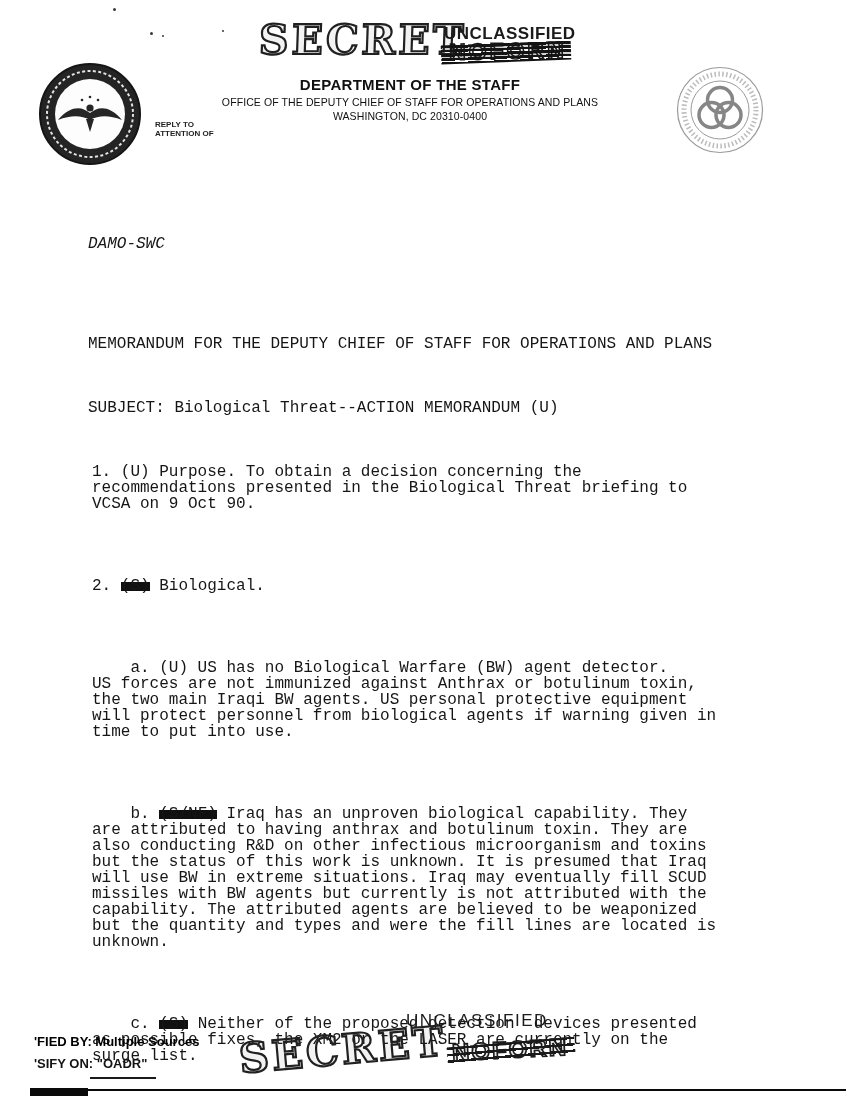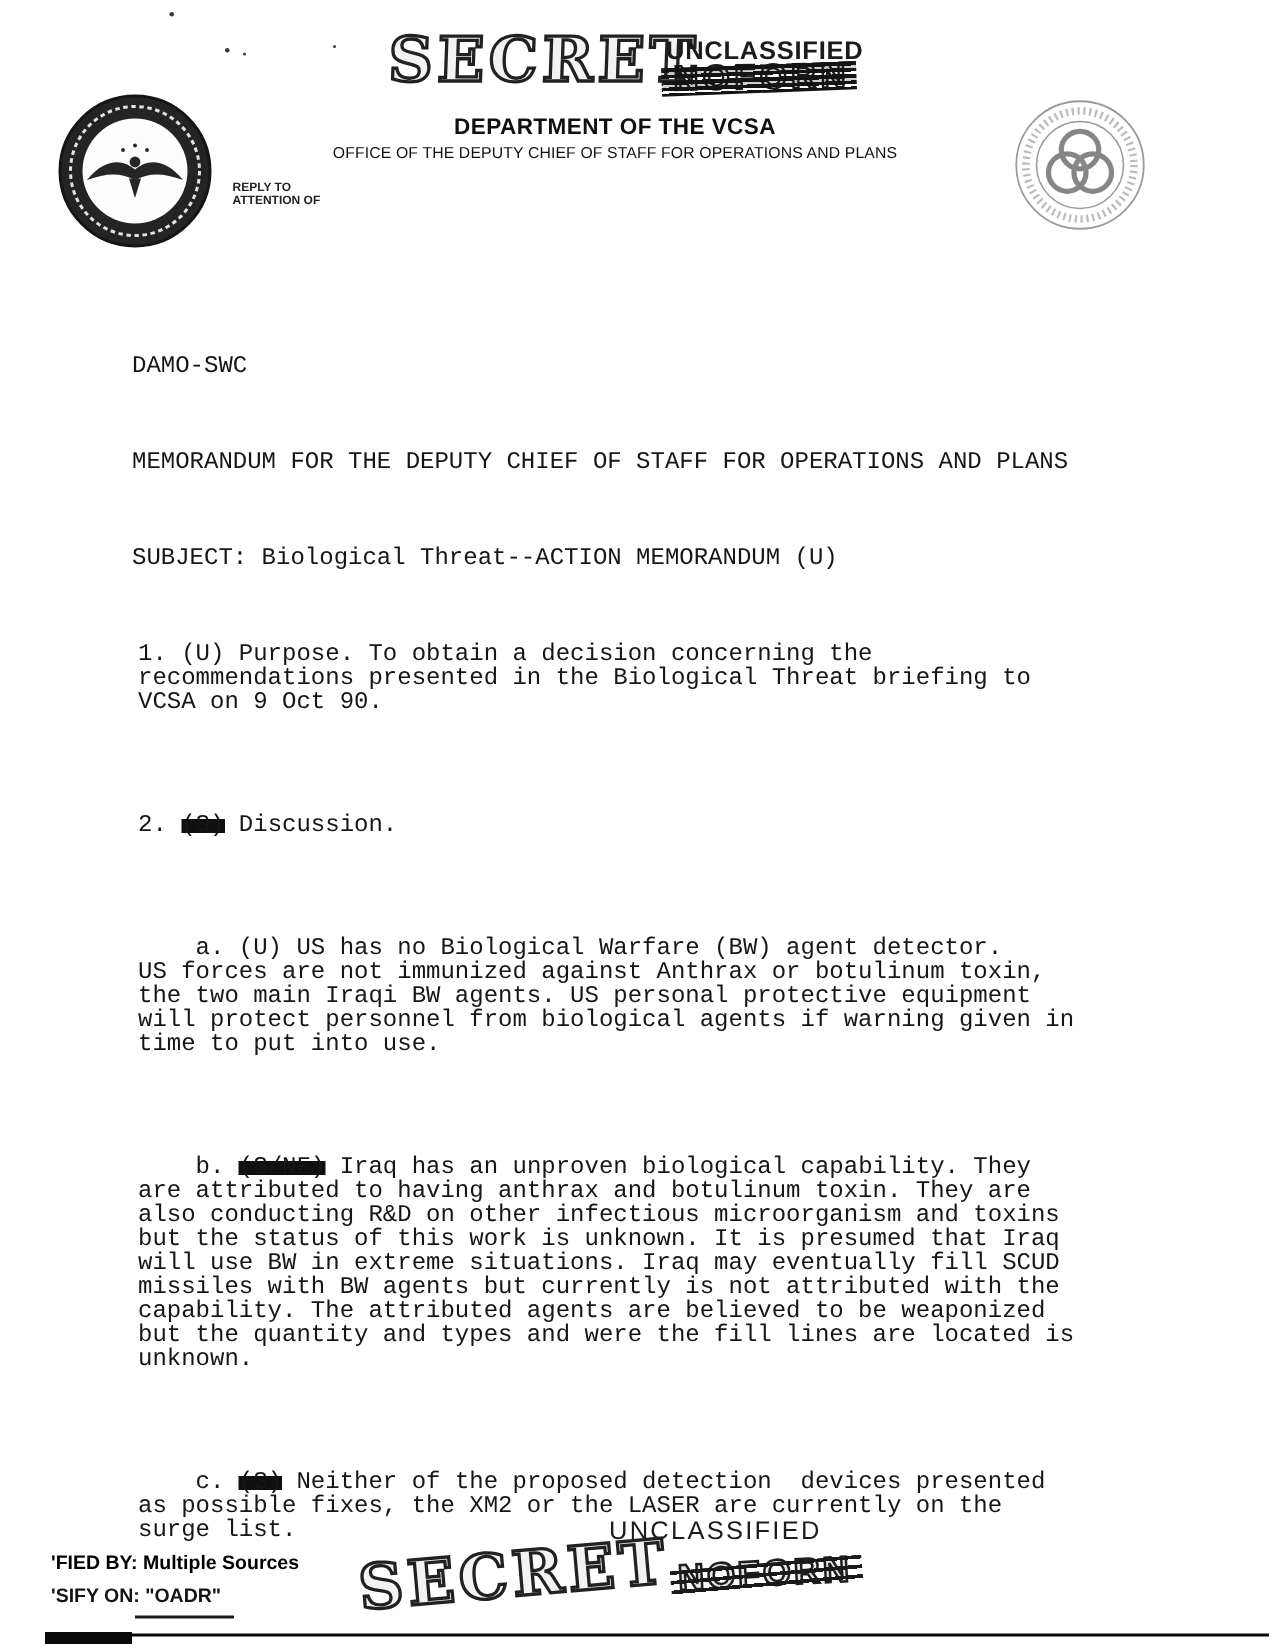--- a/index.html
+++ b/index.html
@@ -67,21 +67,21 @@
   .seal-left { position:absolute; left:38px; top:62px; }
   .seal-right { position:absolute; left:676px; top:66px; }
 
   
   .memo-body {
     position:absolute; left:88px; top:204px; width:680px;
     font-family:"Liberation Mono","DejaVu Sans Mono", monospace;
     font-size:16px; line-height:16px; color:#161616;
     white-space:pre-wrap;
   }
-  .block-office { margin-bottom:16px; }
+  .block-office { margin-bottom:52px;font-style:italic; }
   .block-memofor { margin-bottom:16px;font-family:Liberation Mono, monospace; }
   .block-subject { }
   .para { margin:0 0 18px 4px; }
   .struck {
     background:linear-gradient(180deg, rgba(0,0,0,0) 26%, #101010 26%, #101010 78%, rgba(0,0,0,0) 78%);
   }
 
   
   .footer-class { position:absolute; left:34px; top:1035px; font:700 13px/1 "Liberation Sans", sans-serif; color:#000000; }
   .footer-declass { position:absolute; left:34px; top:1057px; font:700 13px/1 "Liberation Sans", sans-serif; color:#141414; }
@@ -113,22 +113,23 @@
       <circle cx="44" cy="38" r="1.3"></circle>
         <circle cx="52" cy="35" r="1.3"></circle>
         <circle cx="60" cy="38" r="1.3"></circle>
       <circle cx="52" cy="46" r="3.6"></circle>
       <path d="M20 58 C33 42,45 45,52 51 C59 45,71 42,84 58 C71 53,61 53,52 58 C43 53,33 53,20 58 Z"></path>
       <path d="M48 57 L56 57 L52 70 Z"></path>
     </g>
   </svg>
 
   <div class="army-header">
-    <div class="dept">DEPARTMENT OF THE VCSA</div>
+    <div class="dept">DEPARTMENT OF THE STAFF</div>
     <div class="suboffice">OFFICE OF THE DEPUTY CHIEF OF STAFF FOR OPERATIONS AND PLANS</div>
+    <div class="suboffice">WASHINGTON, DC 20310-0400</div>
   </div>
 
   <div class="replyto">
     <div>REPLY TO</div>
     <div>ATTENTION OF</div>
   </div>
 
   <svg class="seal-right" width="88" height="88" viewBox="0 0 88 88">
     <circle cx="44" cy="44" r="42.5" fill="none" stroke="#9a9a9a" stroke-width="1.2"></circle>
     <circle cx="44" cy="44" r="29" fill="none" stroke="#9a9a9a" stroke-width="1"></circle>
@@ -142,21 +143,21 @@
 
   <div class="memo-body">
     <div class="block-office">DAMO-SWC</div>
     <div class="block-memofor">MEMORANDUM FOR THE DEPUTY CHIEF OF STAFF FOR OPERATIONS AND PLANS</div>
     <div class="block-subject">SUBJECT: Biological Threat--ACTION MEMORANDUM (U)</div>
 
     <p class="para"><span></span><span class="struck"></span><span>1. (U) Purpose. To obtain a decision concerning the
 recommendations presented in the Biological Threat briefing to
 VCSA on 9 Oct 90.</span></p>
 
-    <p class="para"><span>2. </span><span class="struck">(S)</span><span> Discussion.</span></p>
+    <p class="para"><span>2. </span><span class="struck">(S)</span><span> Biological.</span></p>
 
     <p class="para"><span></span><span class="struck"></span><span>    a. (U) US has no Biological Warfare (BW) agent detector.
 US forces are not immunized against Anthrax or botulinum toxin,
 the two main Iraqi BW agents. US personal protective equipment
 will protect personnel from biological agents if warning given in
 time to put into use.</span></p>
 
     <p class="para"><span>    b. </span><span class="struck">(S/NF)</span><span> Iraq has an unproven biological capability. They
 are attributed to having anthrax and botulinum toxin. They are
 also conducting R&amp;D on other infectious microorganism and toxins

